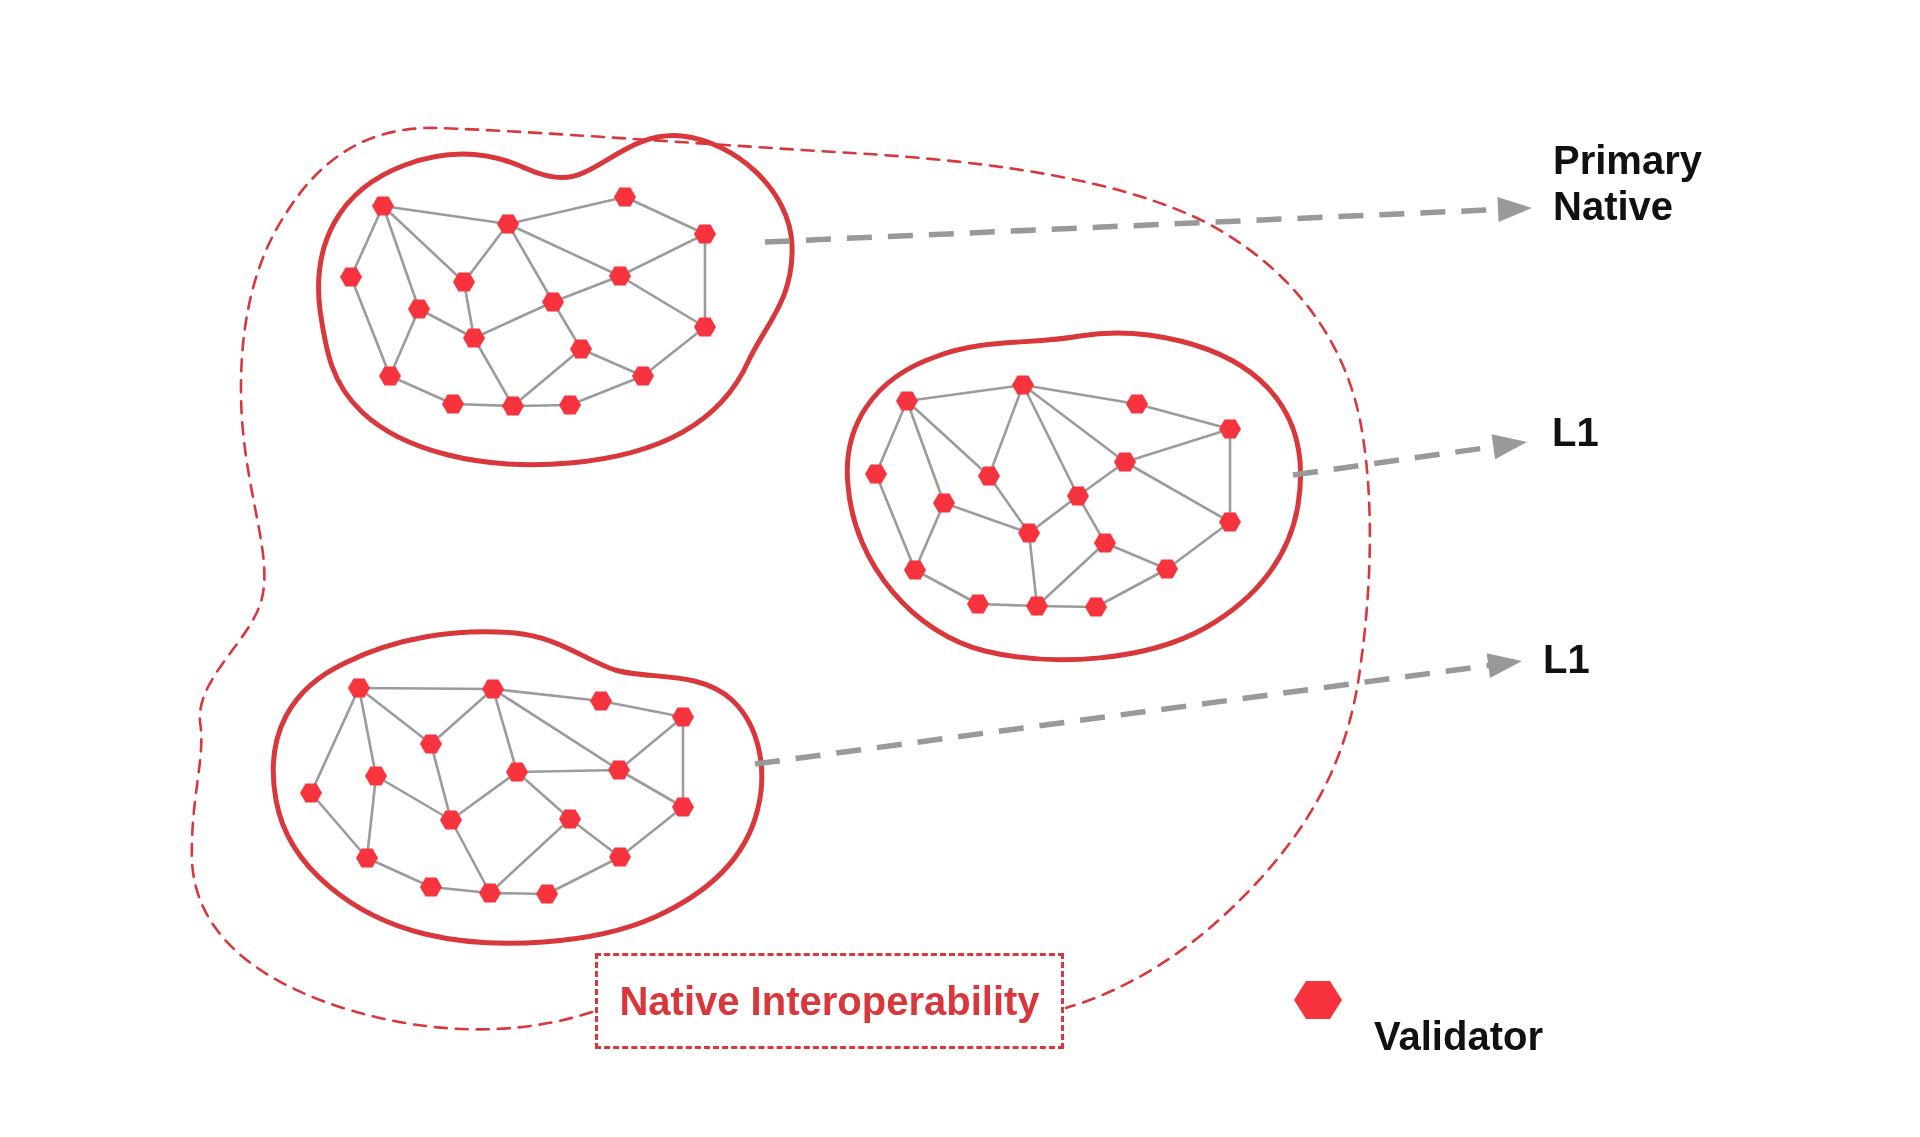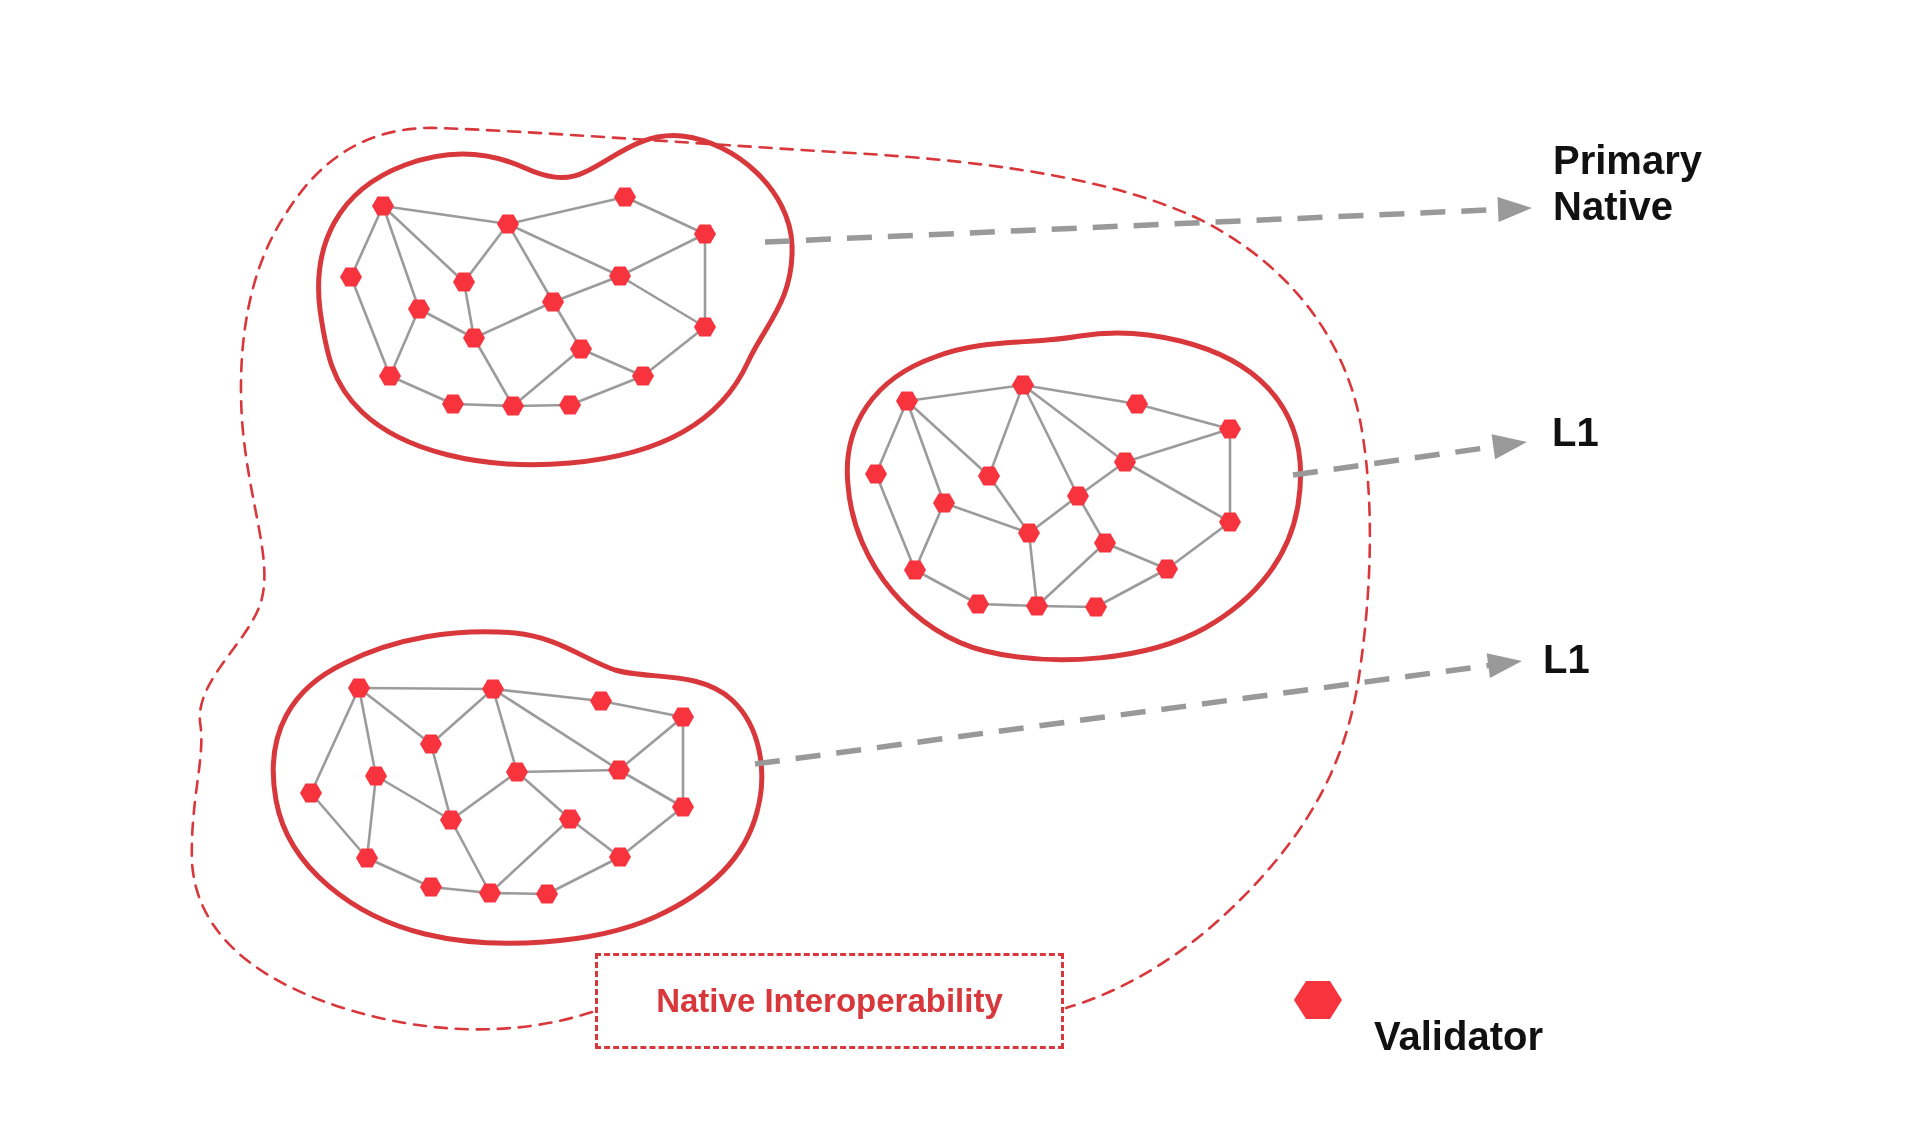--- a/index.html
+++ b/index.html
@@ -3,21 +3,21 @@
 <meta charset="utf-8">
 <style>
   html,body{margin:0;padding:0;background:#ffffff;}
   #stage{position:relative;width:1732px;height:1137px;background:#ffffff;overflow:hidden;
          font-family:"Liberation Sans",sans-serif;}
   #diagram-svg{position:absolute;left:0;top:0;}
   .lbl{position:absolute;color:#111111;font-weight:700;font-size:40px;line-height:46px;
        white-space:nowrap;}
   #interop-box{position:absolute;border:3px dashed #d8383b;display:flex;align-items:center;
        justify-content:center;box-sizing:border-box;background:#ffffff;}
-  #interop-box span{color:#d8383b;font-weight:700;font-size:33px;}
+  #interop-box span{color:#d8383b;font-weight:700;font-size:40px;}
   #validator-label{position:absolute;color:#111111;font-weight:700;font-size:40px;white-space:nowrap;}
 </style>
 </head>
 <body>
 
 <div id="stage">
   <svg id="diagram-svg" width="1920" height="1137" viewBox="0 0 1920 1137">
       <path d="M 592,1012 C 500,1042 400,1030 320,1000 C 250,973 196,930 192,862 C 190,800 206,756 200,722 C 196,678 252,640 262,598 C 272,556 248,500 242,420 C 237,340 250,268 285,215 C 320,158 368,126 438,128 C 530,131 700,144 852,153 C 1005,162 1125,182 1205,222 C 1285,264 1342,332 1360,420 C 1374,492 1372,582 1361,662 C 1349,762 1308,832 1240,900 C 1198,942 1140,986 1066,1008" fill="none" stroke="#d8383b" stroke-width="2.6" stroke-dasharray="12 9" stroke-linecap="round"></path>
       <path d="M 320,310 C 312,245 338,190 405,165 C 450,148 490,152 525,168 C 545,177 565,182 585,172 C 615,158 640,132 682,136 C 735,142 790,190 792,245 C 794,300 765,325 748,362 C 718,428 650,456 570,463 C 480,471 402,450 362,412 C 332,384 326,352 320,310 Z" fill="none" stroke="#d8383b" stroke-width="5" stroke-linejoin="round"></path>
       <line x1="383" y1="206" x2="508" y2="224" stroke="#9b9b9b" stroke-width="2.6"></line>

